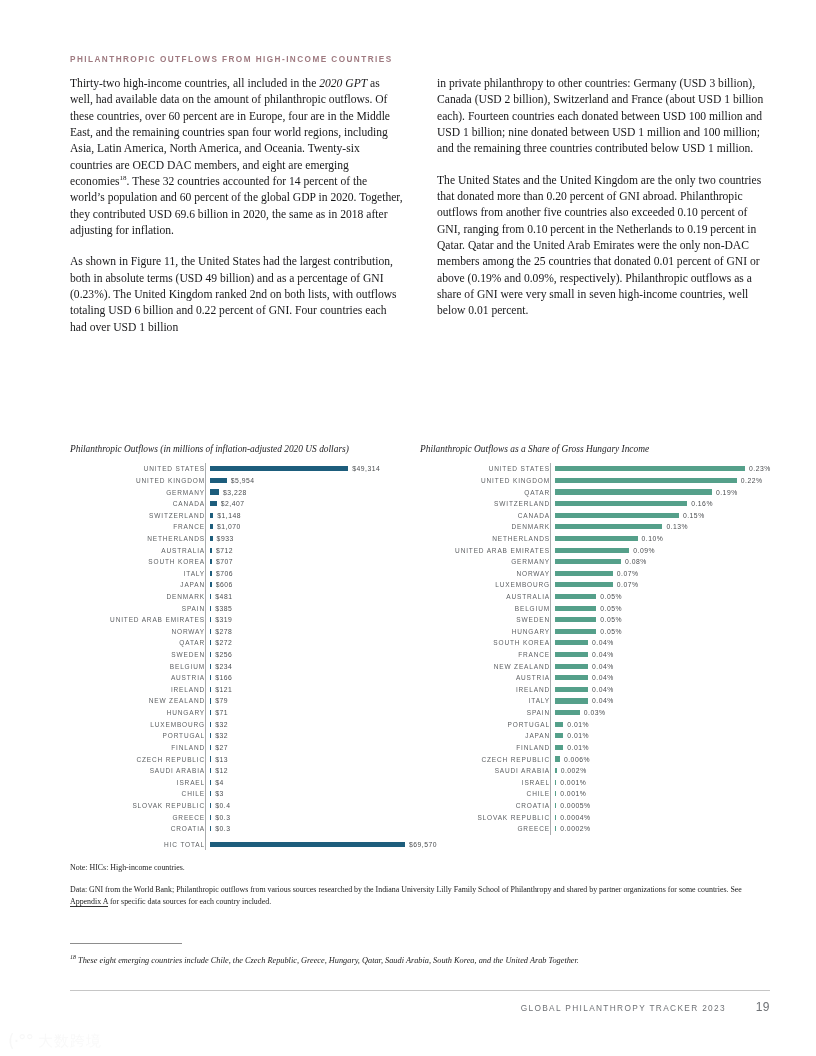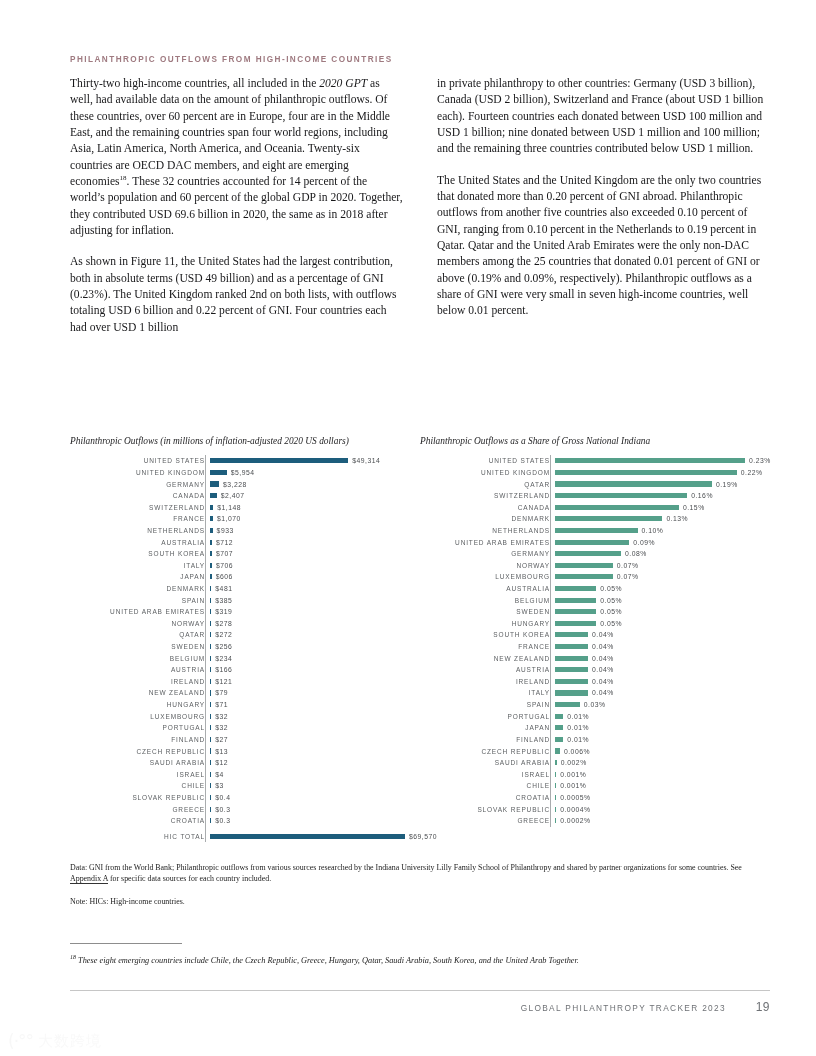--- a/index.html
+++ b/index.html
@@ -81,21 +81,21 @@
     width: 700px;
   }
   .panels { display: flex; }
   .panel { width: 350px; position: relative; }
 
   .panel-sub {
     font-family: "Liberation Serif", serif;
     font-style: italic;
     font-size: 9.4px;
     color: #1d1d1f;
-    margin: 4px 0 9px 0;
+    margin: 12px 0 9px 0;
     white-space: nowrap;
   }
 
   .rows { position: relative; }
   .axis-line {
     position: absolute;
     top: 0;
     bottom: 0;
     width: 1px;
     background: #a9acae;
@@ -487,21 +487,21 @@
               <div class="row total">
                 <div class="r-label" style="width: 135px;">HIC TOTAL</div>
                 <div class="r-track">
                   <div class="bar" style="width: 195px; background: rgb(29, 93, 124);"></div>
                   <div class="r-val">$69,570</div>
                 </div>
               </div>
             </div>
         </div>
         <div class="panel">
-          <div class="panel-sub">Philanthropic Outflows as a Share of Gross National Indiana</div>
+          <div class="panel-sub">Philanthropic Outflows as a Share of Gross Hungary Income</div>
           <div class="rows" id="rows-right">
               <div class="axis-line" style="left: 130px;"></div>
               <div class="row">
                 <div class="r-label" style="width: 130px;">UNITED STATES</div>
                 <div class="r-track">
                   <div class="bar" style="width: 190px; background: rgb(85, 160, 138);"></div>
                   <div class="r-val">0.23%</div>
                 </div>
               </div>
               <div class="row">
@@ -720,22 +720,22 @@
                   <div class="bar" style="width: 1.2px; background: rgb(85, 160, 138);"></div>
                   <div class="r-val">0.0002%</div>
                 </div>
               </div>
             </div>
         </div>
       </div>
     </div>
 
     <div class="notes">
+      <p>Note: HICs: High-income countries.</p>
       <p><span>Data: GNI from the World Bank; Philanthropic outflows from various sources researched by the Indiana University Lilly Family School of Philanthropy and shared by partner organizations for some countries. See </span><span class="uline">Appendix A</span><span> for specific data sources for each country included.</span></p>
-      <p>Note: HICs: High-income countries.</p>
     </div>
 
     <div class="fn-rule"></div>
     <div class="footnote"><sup>18</sup> <span>These eight emerging countries include Chile, the Czech Republic, Greece, Hungary, Qatar, Saudi Arabia, South Korea, and the United Arab Together.</span></div>
 
     <div class="foot-rule"></div>
     <div class="foot">
       <span class="foot-title">GLOBAL PHILANTHROPY TRACKER 2023</span>
       <span class="foot-page">19</span>
     </div>

